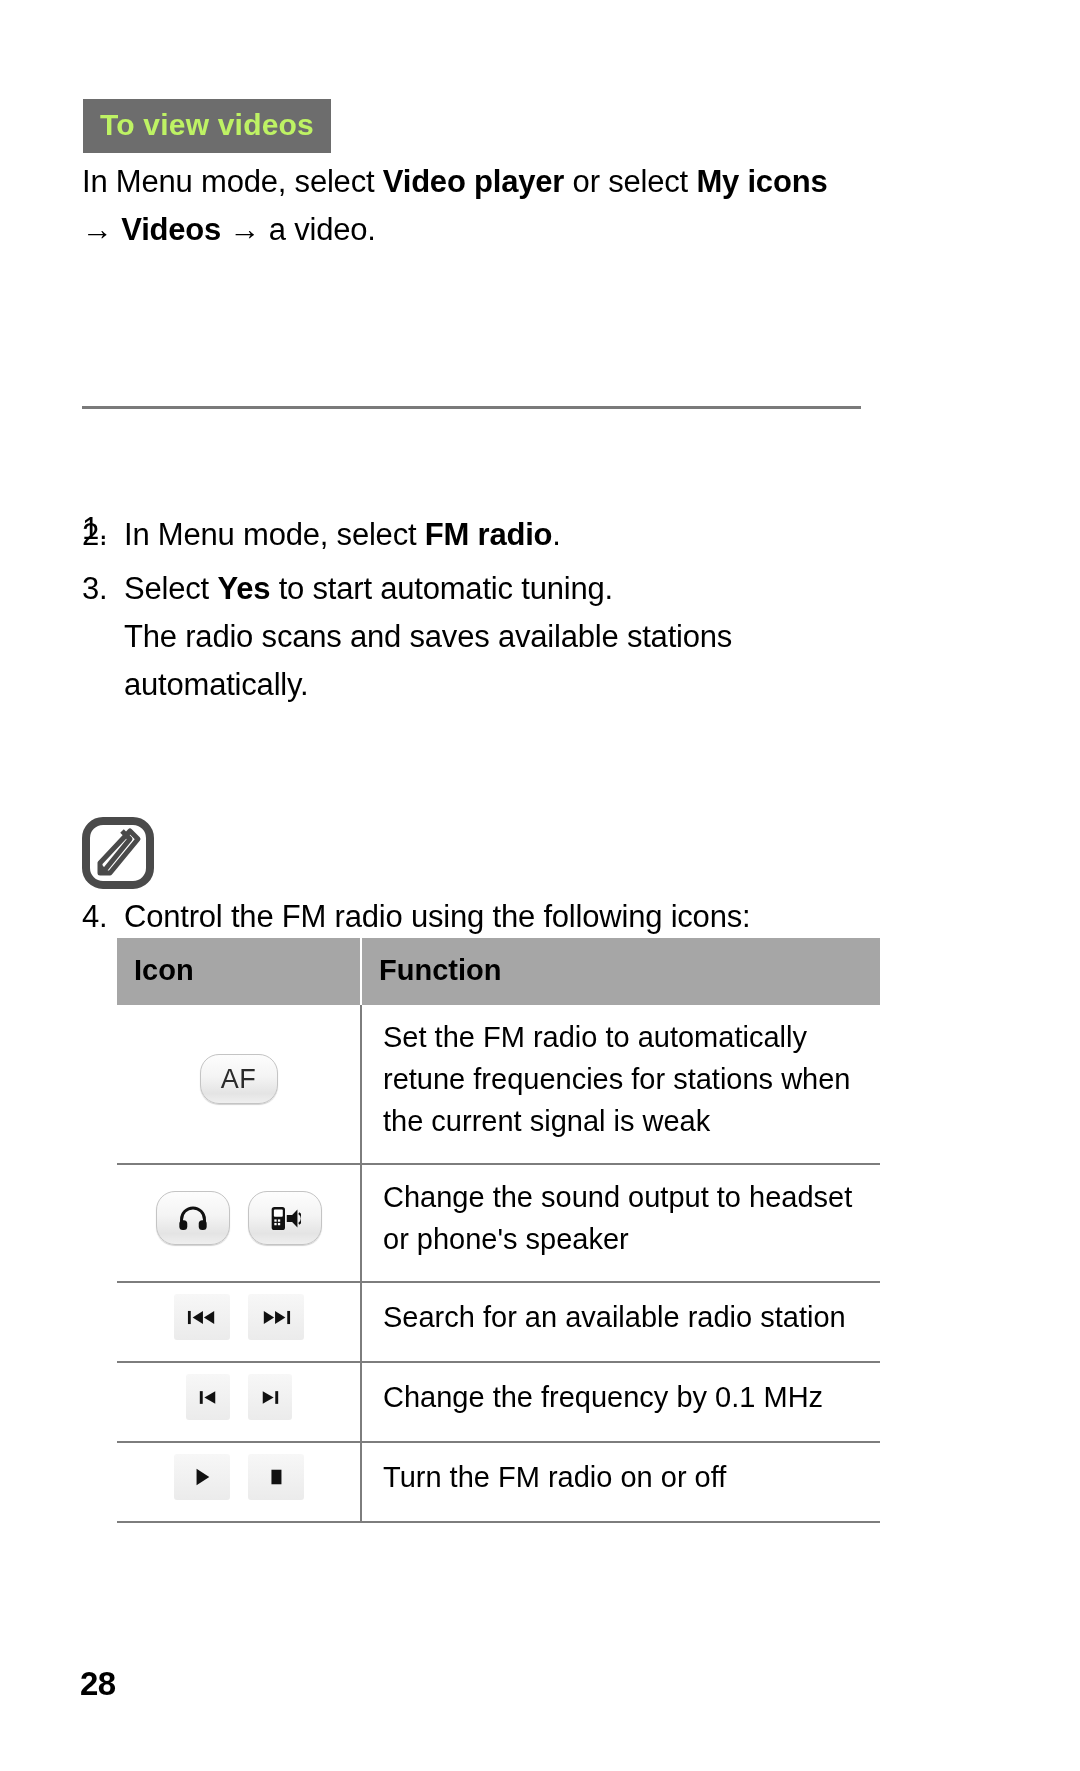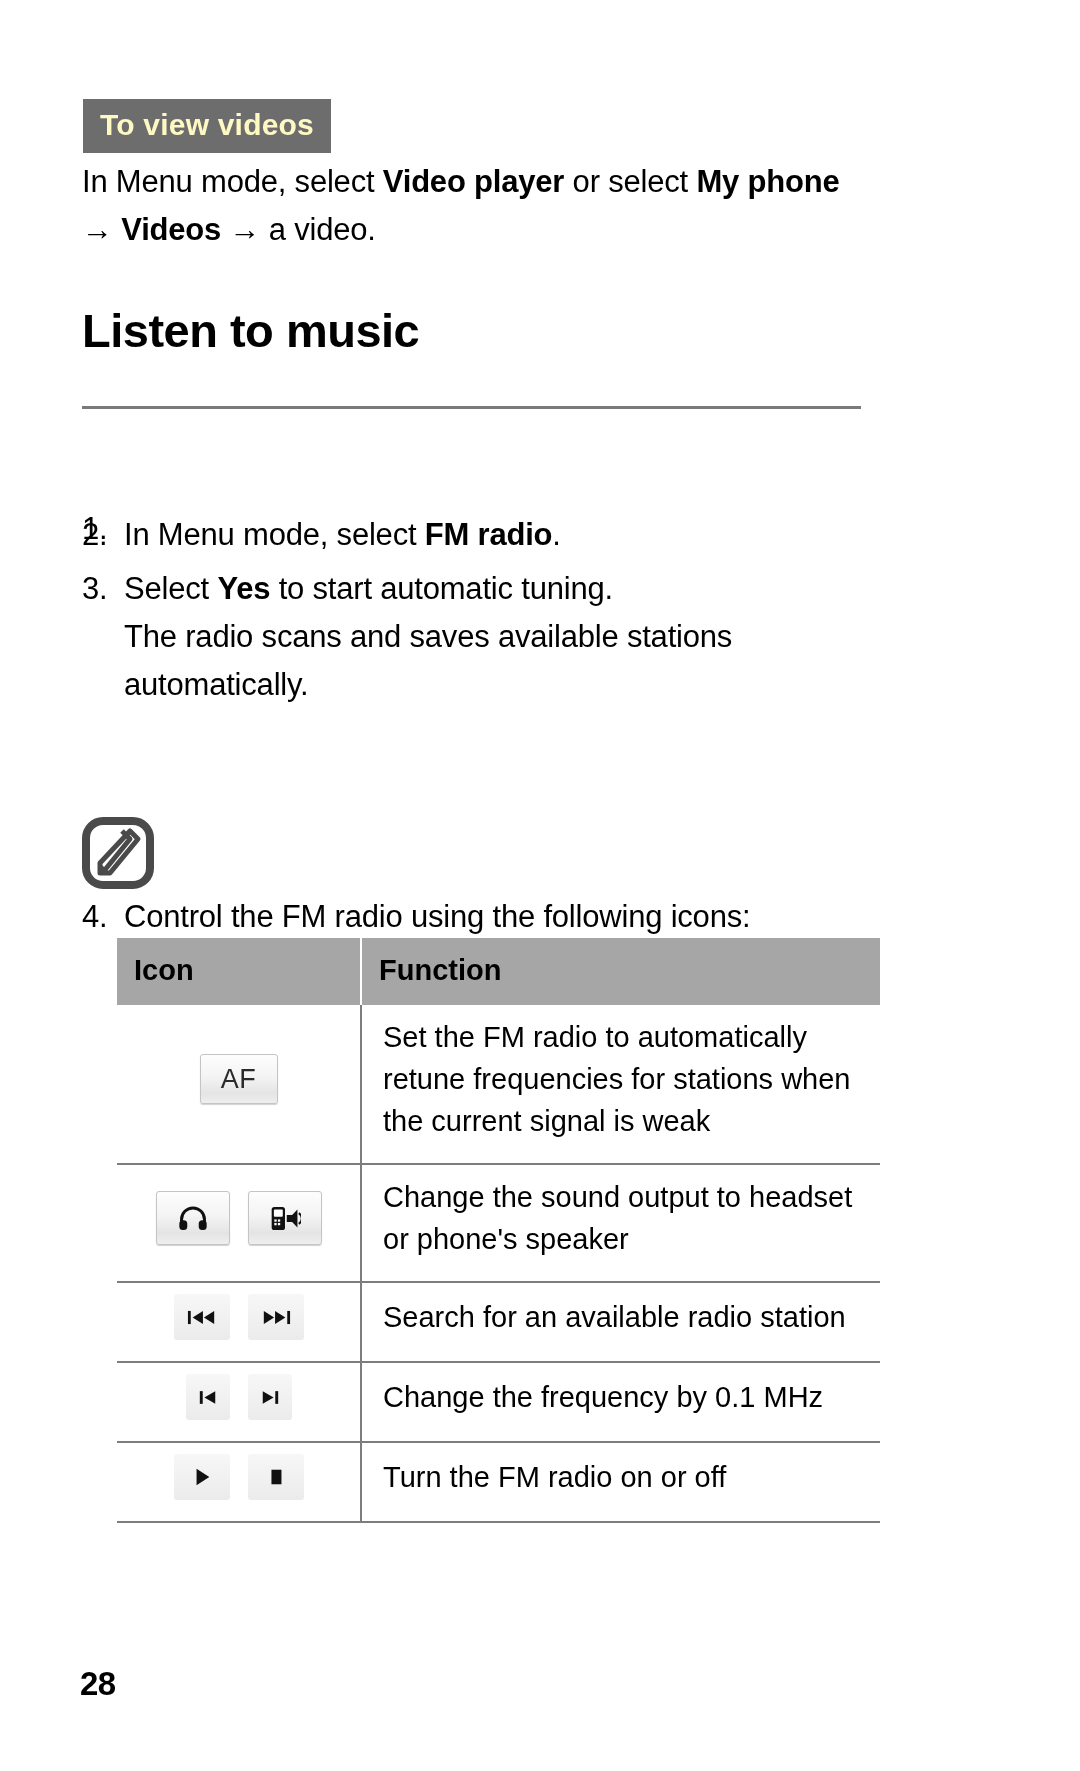--- a/index.html
+++ b/index.html
@@ -30,21 +30,21 @@
     font-size: 31px;
     line-height: 48px;
     letter-spacing: -0.2px;
   }
   b, .bold { font-weight: bold; }
 
   
   .sub-head {
     display: inline-block;
     background: #6d6d6d;
-    color: #fef9c3;
+    color: #bef264;
     font-size: 30px;
     font-weight: bold;
     line-height: 1;
     padding: 11px 17px 13px 17px;
     letter-spacing: 0.2px;
   }
 
   
   .section-title {
     font-size: 47px;
@@ -155,21 +155,21 @@
 
   .icon-pair { display: flex; justify-content: center; align-items: center; gap: 18px; }
 
   
   .key {
     display: inline-flex;
     align-items: center;
     justify-content: center;
     background: linear-gradient(to bottom, #fdfdfd 0%, #f4f4f4 45%, #e4e4e4 80%, #efefef 100%);
     border: 1px solid #c4c4c4;
-    border-radius: 3px;
+    border-radius: 19px;
     box-shadow: 0 1px 1px rgba(0,0,0,0.18);
     box-sizing: border-box;
   }
   .key.af {
     width: 78px; height: 50px;
     font-size: 27px;
     font-weight: normal;
     color: #2a2a2a;
     letter-spacing: 0.5px;
   }
@@ -200,24 +200,23 @@
   .arrow { font-size: 31px; }
 </style>
 </head>
 <body>
 
 <div class="page">
 
   <div class="abs sub-head" id="to-view-videos-head">To view videos</div>
 
   <div class="abs body-text" id="video-paragraph">
-    <span>In Menu mode, select </span><b>Video player</b><span> or select </span><b>My phone</b><br><span class="arrow">→</span> <b>Videos</b> <span class="arrow">→</span> <span>a video.</span>
+    <span>In Menu mode, select </span><b>Video player</b><span> or select </span><b>My icons</b><br><span class="arrow">→</span> <b>Videos</b> <span class="arrow">→</span> <span>a video.</span>
   </div>
 
-  <h1 class="abs section-title" id="listen-title">Listen to music</h1>
   <hr class="abs title-rule" id="listen-rule">
 
 
   <ol class="abs steps body-text" id="steps-1-3">
     <li>
       <span class="num">1.</span>
     </li>
     <li>
       <span class="num">2.</span>
       <span>In Menu mode, select </span><b>FM radio</b><span>.</span>

